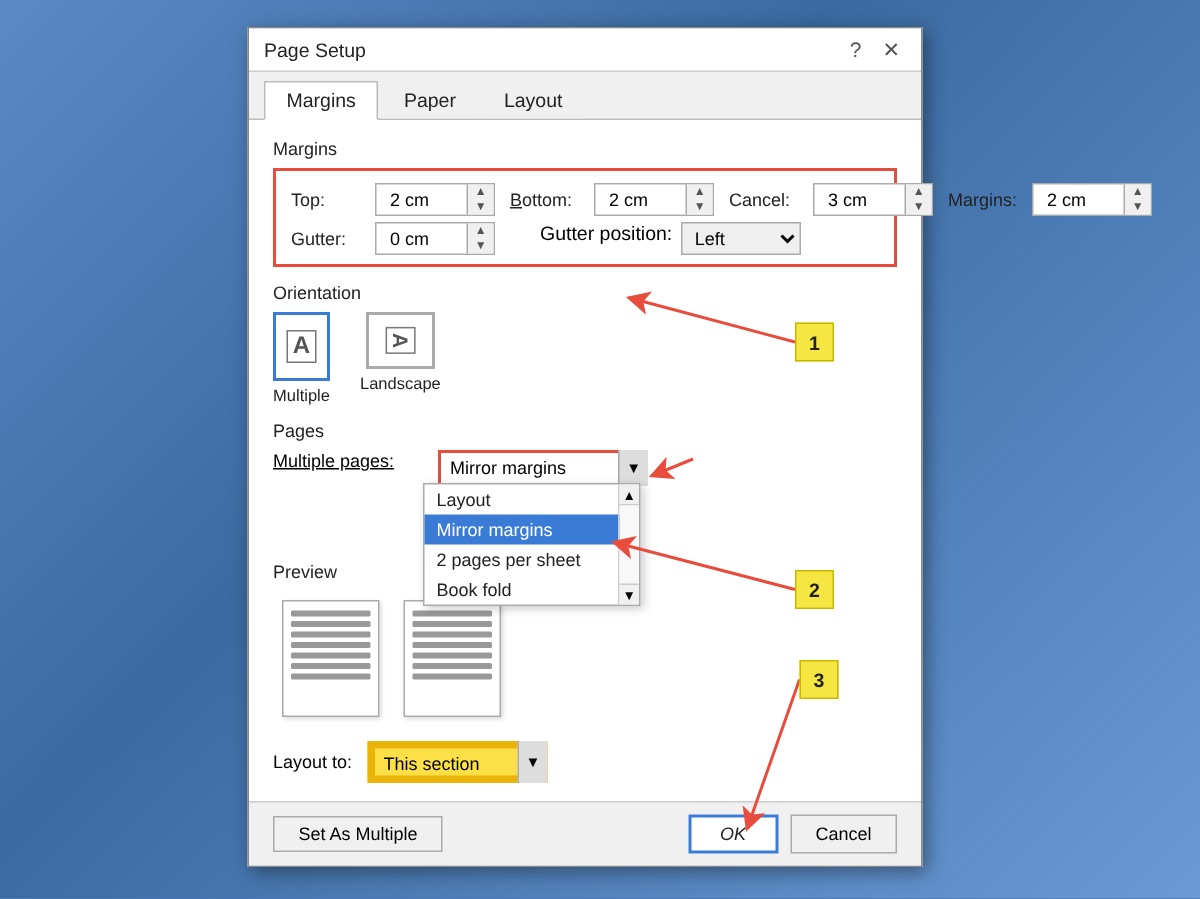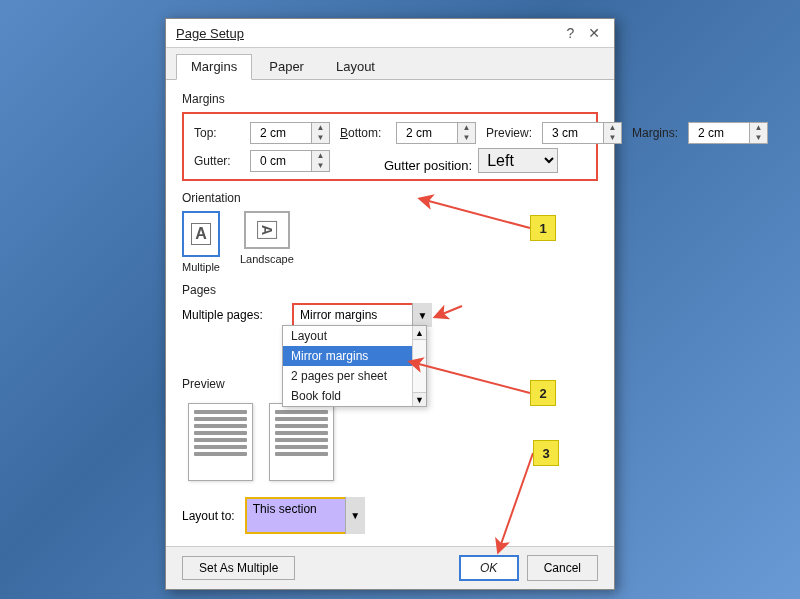--- a/index.html
+++ b/index.html
@@ -31,21 +31,20 @@
       background: #fff;
       padding: 6px 10px;
       display: flex;
       align-items: center;
       justify-content: space-between;
       border-bottom: 1px solid #ccc;
     }
     .dialog-title {
       font-size: 13px;
       color: #222;
-      text-decoration: underline;
     }
     .titlebar-controls {
       display: flex;
       gap: 6px;
       align-items: center;
     }
     .titlebar-btn {
       cursor: pointer;
       font-size: 14px;
       color: #555;
@@ -139,33 +138,33 @@
       cursor: pointer;
       font-size: 8px;
       line-height: 10px;
       text-align: center;
       color: #555;
     }
     
     .gutter-row {
       display: flex;
       align-items: center;
-      gap: 22px;
+      gap: 10px;
       margin-top: 4px;
     }
     .gutter-left {
       display: flex;
       align-items: center;
       gap: 6px;
     }
     .gutter-right {
       display: flex;
-      align-items: flex-end;
+      align-items: flex-start;
       gap: 6px;
-      margin-left: 32px;
+      margin-left: 20px;
     }
     
     .orientation-section {
       margin-bottom: 10px;
     }
     .orientation-options {
       display: flex;
       gap: 20px;
       margin-top: 4px;
     }
@@ -201,24 +200,24 @@
     .orient-label {
       font-size: 11px;
       color: #222;
     }
     
     .pages-section {
       margin-bottom: 10px;
     }
     .pages-row {
       display: flex;
-      align-items: center;
       gap: 10px;
       margin-top: 4px;
       position: relative;
+      text-decoration: underline;
     }
     .pages-label {
       font-size: 12px;
       width: 100px;
     }
     .select-wrap {
       position: relative;
       width: 140px;
     }
     .pages-select {
@@ -302,25 +301,25 @@
     }
     .apply-label {
       font-size: 12px;
     }
     .apply-select-wrap {
       position: relative;
       width: 120px;
     }
     .apply-select {
       width: 120px;
-      padding: 3px 20px 16px 6px;
-      font-size: 12px;
-      border: 2px solid #eab308;
+      padding: 3px 20px 1px 6px;
+      font-size: 12px;
+      border: 5px solid #eab308;
       appearance: none;
-      background: #c4b5fd;
+      background: #fde047;
       cursor: pointer;
       outline: none;
     }
     
     .dialog-footer {
       background: #f0f0f0;
       padding: 8px 16px;
       display: flex;
       align-items: center;
       justify-content: space-between;
@@ -404,21 +403,21 @@
           <div class="margin-input-wrap">
             <input class="margin-input" type="text" value="2 cm" style="">
             <div class="spinner">
               <button class="spin-btn">▲</button>
               <button class="spin-btn">▼</button>
             </div>
           </div>
         </div>
 
         <div class="margin-row">
-          <span class="margin-label">Preview:</span>
+          <span class="margin-label">Cancel:</span>
           <div class="margin-input-wrap">
             <input class="margin-input" type="text" value="3 cm" style="">
             <div class="spinner">
               <button class="spin-btn">▲</button>
               <button class="spin-btn">▼</button>
             </div>
           </div>
         </div>
 
         <div class="margin-row">
@@ -440,21 +439,21 @@
             <input class="margin-input" type="text" value="0 cm" style="">
             <div class="spinner">
               <button class="spin-btn">▲</button>
               <button class="spin-btn">▼</button>
             </div>
           </div>
         </div>
         <div class="gutter-right">
           <span>Gutter position:</span>
           <div class="select-wrap" style="width:80px;">
-            <select style="width:80px;padding:2px 4px;font-size:16px;border:1px solid #aaa;">
+            <select style="width:80px;padding:2px 4px;font-size:12px;border:1px solid #aaa;">
               <option>Left</option>
               <option>Top</option>
             </select>
           </div>
         </div>
       </div>
     </div>
 
     <div class="orientation-section">
       <div class="section-label">Orientation</div>

